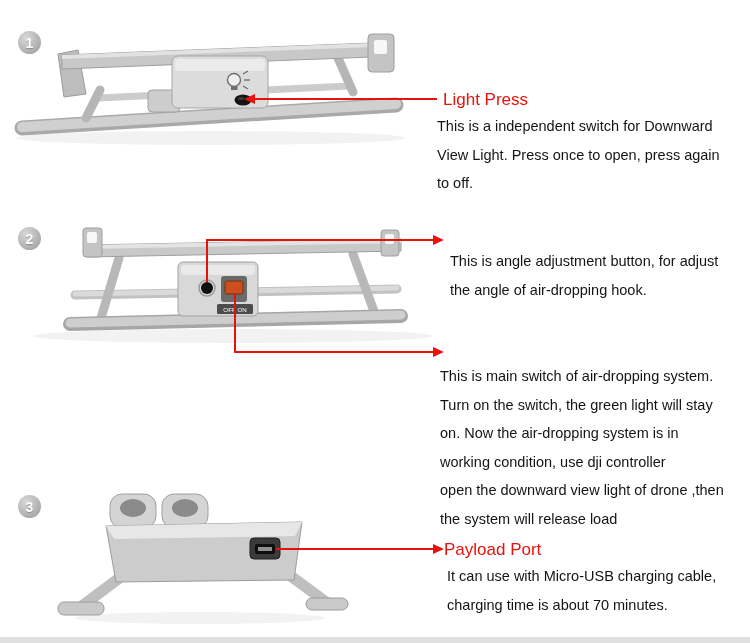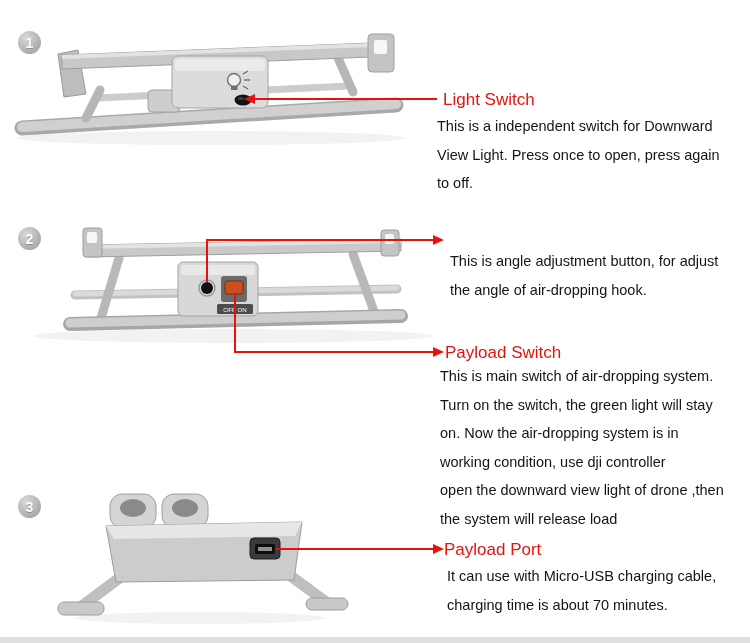--- a/index.html
+++ b/index.html
@@ -94,21 +94,21 @@
         <line x1="238" y1="56" x2="244" y2="56"></line>
         <line x1="237" y1="62" x2="242" y2="65"></line>
       </g>
       <ellipse cx="237" cy="76" rx="8.5" ry="5.5" fill="#141414"></ellipse>
       <ellipse cx="235" cy="74.5" rx="3" ry="1.6" fill="#3c3c3c"></ellipse>
     </svg>
   </div>
 
   <div class="hline" style="left:254px;top:98px;width:183px"></div>
   <div class="ah-left" style="left:244px;top:94px"></div>
-  <div class="callout-label" style="left:443px;top:91px">Light Switch</div>
+  <div class="callout-label" style="left:443px;top:91px">Light Press</div>
   <div class="desc" style="left:437px;top:112px">This is a independent switch for Downward
 View Light. Press once to open, press again
 to off.</div>
 
   <div class="badge" style="left:18px;top:227px">
     <span>2</span>
   </div>
 
   <div class="photo" style="left:15px;top:218px">
     <svg viewBox="0 0 430 130" width="430" height="130">
@@ -138,21 +138,20 @@
 
   <div class="vline" style="left:206px;top:240px;height:42px"></div>
   <div class="hline" style="left:206px;top:239px;width:227px"></div>
   <div class="ah-right" style="left:433px;top:235px"></div>
   <div class="desc" style="left:450px;top:247px">This is angle adjustment button, for adjust
 the angle of air-dropping hook.</div>
 
   <div class="vline" style="left:234px;top:294px;height:58px"></div>
   <div class="hline" style="left:234px;top:351px;width:199px"></div>
   <div class="ah-right" style="left:433px;top:347px"></div>
-  <div class="callout-label" style="left:445px;top:344px">Payload Switch</div>
   <div class="desc" style="left:440px;top:362px">This is main switch of air-dropping system.
 Turn on the switch, the green light will stay
 on. Now the air-dropping system is in
 working condition, use dji controller
 open the downward view light of drone ,then
 the system will release load</div>
 
   <div class="badge" style="left:18px;top:495px">
     <span>3</span>
   </div>

